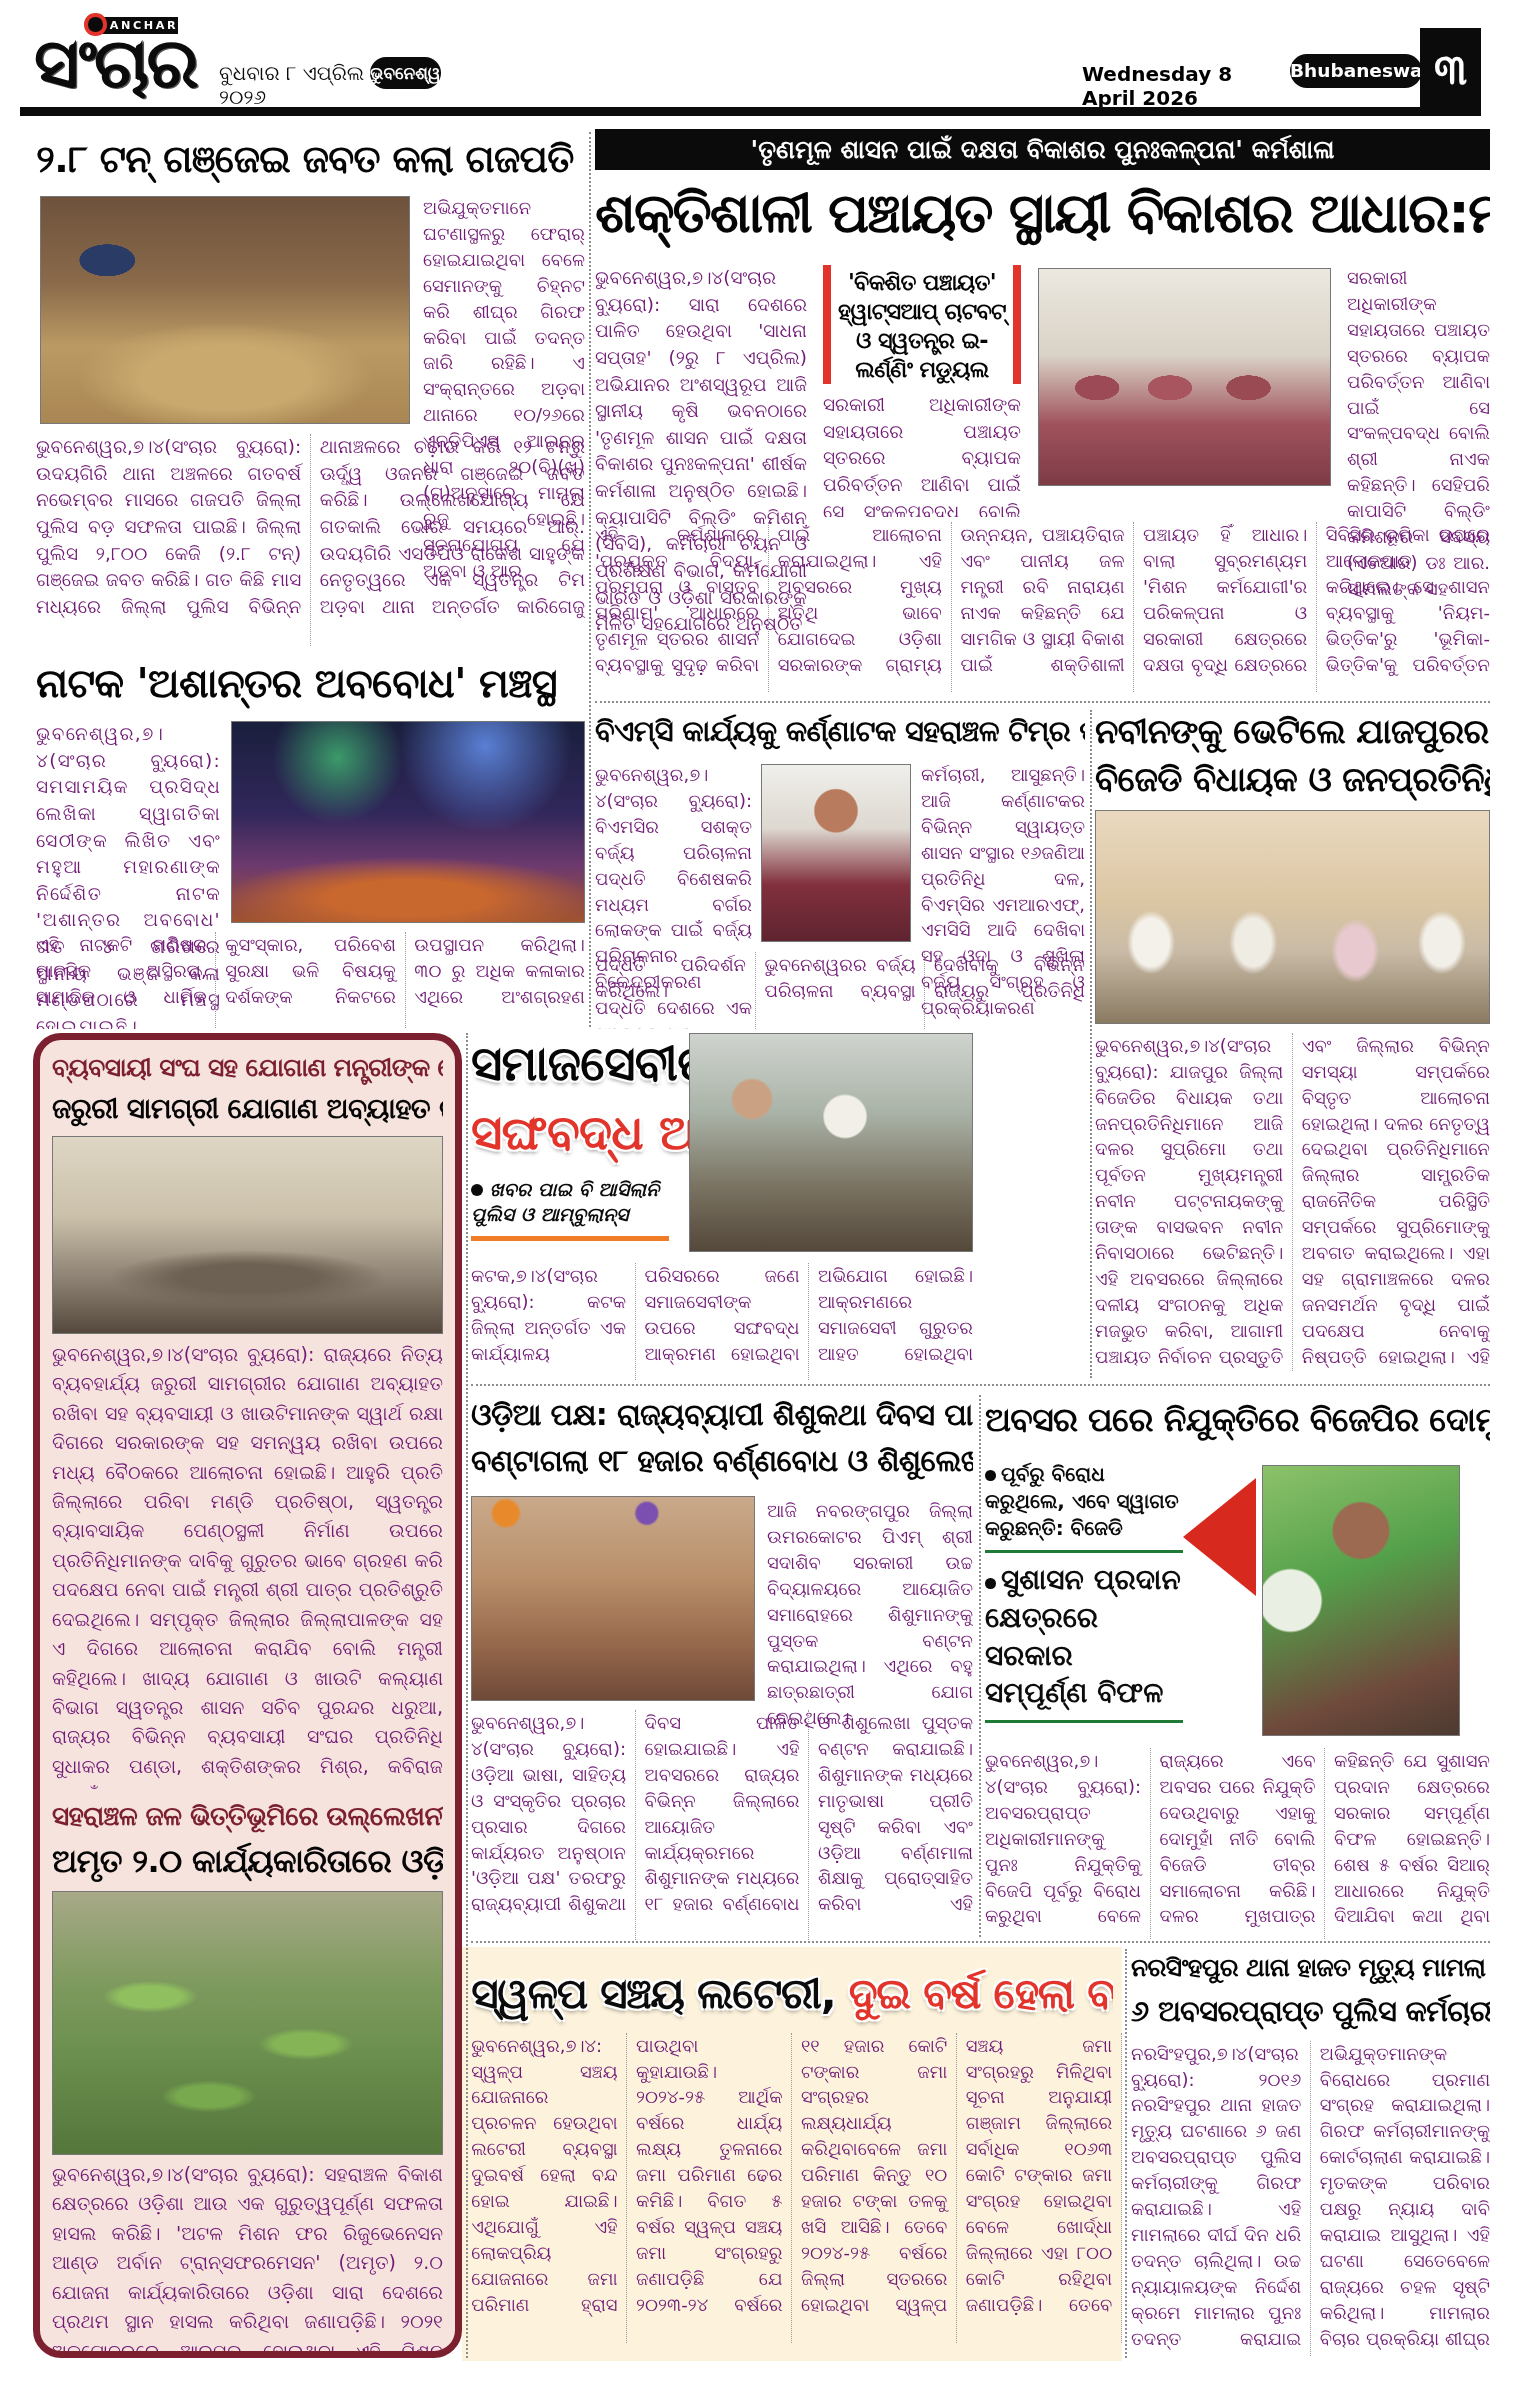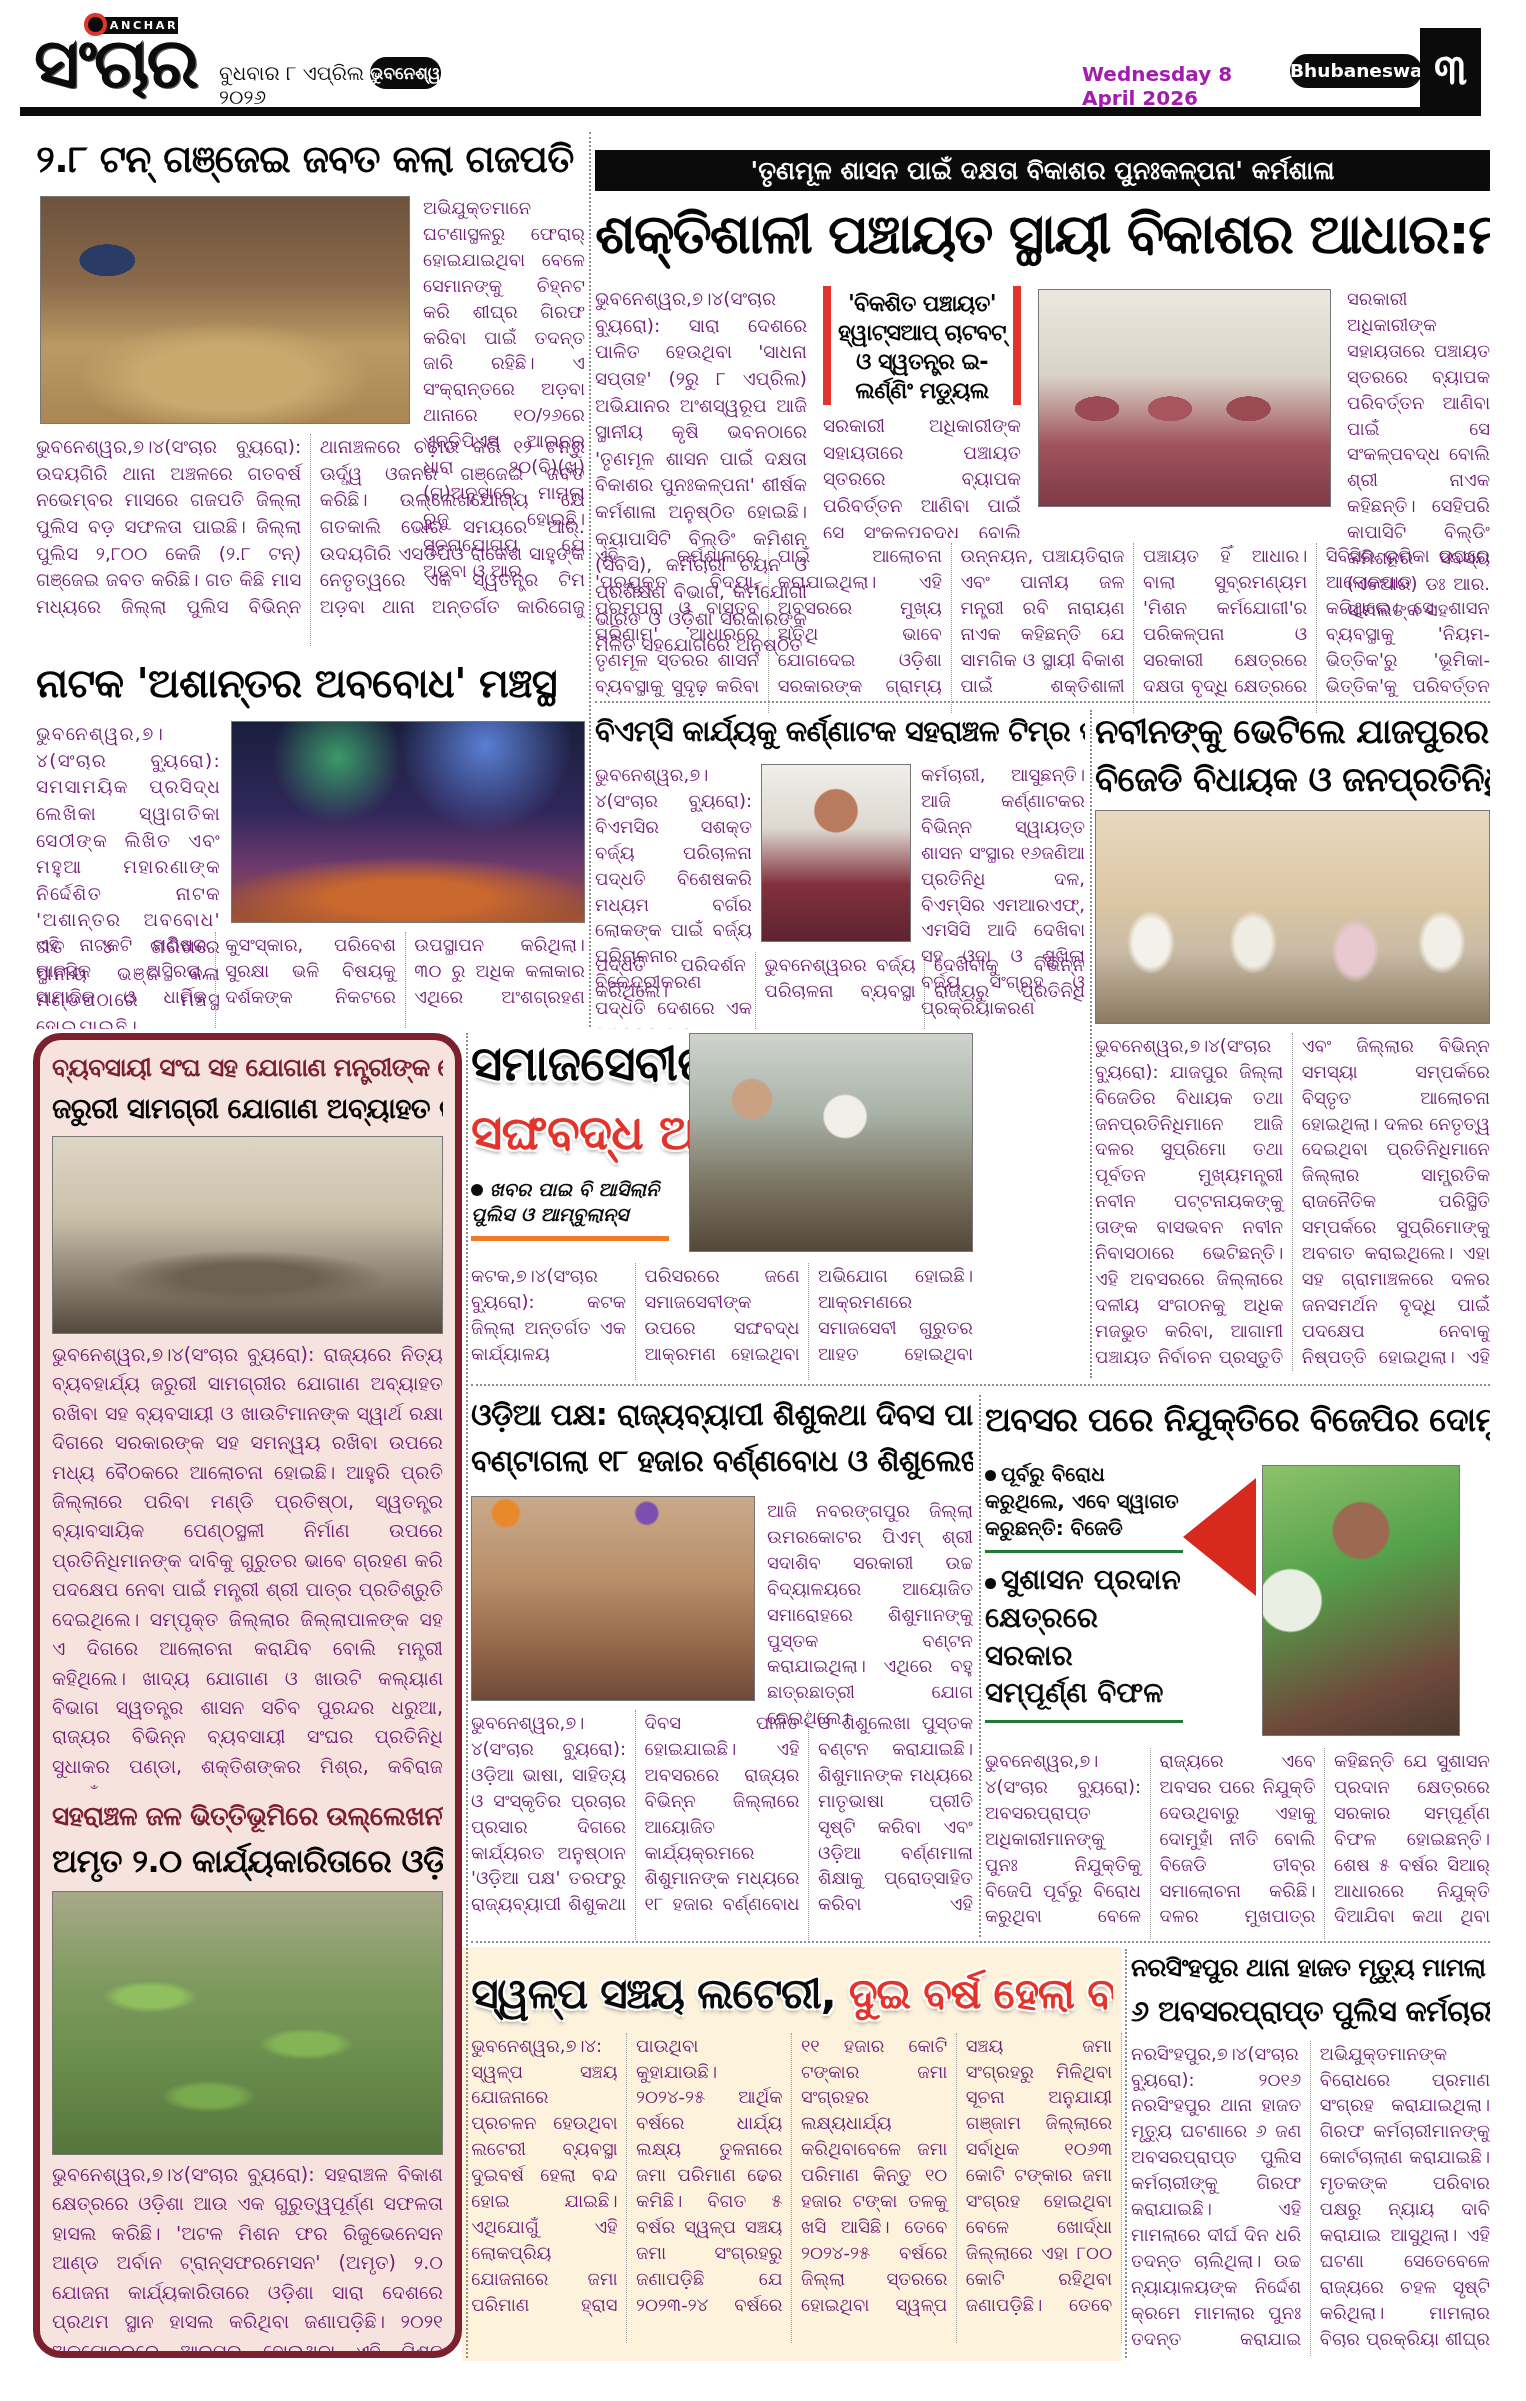--- a/index.html
+++ b/index.html
@@ -25,37 +25,37 @@
 <body>
 
 <div class="page">
 
   <div class="abs" style="left:0;top:0;width:1526px;height:125px;">
     <div class="abs" style="left:99px;top:17px;width:79px;height:17px;background:#0b0b0b;color:#fff;font-size:11.2px;font-weight:bold;letter-spacing:2.6px;text-align:center;line-height:17px;">SANCHAR</div>
     <div class="abs" style="left:34px;top:20px;width:198px;height:86px;font-size:69px;font-weight:900;color:#0b0b0b;line-height:86px;letter-spacing:-2.6px;text-shadow:1.3px 1.3px 0 #555;">ସଂଚାର</div>
     <div class="abs" style="left:84px;top:13.2px;width:14.5px;height:14.5px;border:4px solid #e2342a;border-radius:50%;background:#0b0b0b;"></div>
     <div class="abs" style="left:219px;top:61px;width:158px;font-size:20px;color:#0b0b0b;">ବୁଧବାର ୮ ଏପ୍ରିଲ ୨୦୨୬</div>
     <div class="abs" style="left:370px;top:57px;width:71px;height:32px;background:#0b0b0b;color:#fff;border-radius:16px;font-size:17px;font-weight:bold;text-align:center;line-height:32px;">ଭୁବନେଶ୍ୱର</div>
-    <div class="abs" style="left:1082px;top:62px;width:198px;font-size:20px;font-weight:bold;color:#a21caf;">Wednesday 8 April 2026</div>
+    <div class="abs" style="left:1082px;top:62px;width:198px;font-size:20px;font-weight:bold;color:#000000;">Wednesday 8 April 2026</div>
     <div class="abs" style="left:1290px;top:54px;width:132px;height:34px;background:#0b0b0b;color:#fff;border-radius:17px;font-size:18.5px;font-weight:bold;text-align:center;line-height:34px;">Bhubaneswar</div>
     <div class="abs" style="left:1420px;top:28px;width:61px;height:83px;background:#0b0b0b;color:#fff;font-size:42px;font-weight:bold;text-align:center;line-height:83px;">୩</div>
     <div class="abs" style="left:20px;top:107px;width:1461px;height:8.6px;background:#0b0b0b;"></div>
   </div>
 
   <div class="abs" style="left:36px;top:129px;width:549px;height:519px;overflow:hidden;">
     <div class="hl nowrap" style="font-size:38px;line-height:61px;height:61px;">୨.୮ ଟନ୍ ଗଞ୍ଜେଇ ଜବତ କଲା ଗଜପତି ପୁଲିସ୍</div>
     <div class="photo abs" style="left:4px;top:67px;width:370px;height:228px;background:
            radial-gradient(ellipse 46px 26.4px at 18% 28%, #2a3b66 60%, transparent 61%),
            radial-gradient(ellipse 211px 79px at 50% 80%, #c9a96e 40%, transparent 70%),
            linear-gradient(180deg,#6e523c 0%,#8a6a4a 38%,#bb9a64 66%,#a98653 100%);"></div>
     <div class="body-txt abs" style="left:387px;top:66px;width:162px;height:343px;font-size:18px;">ଅଭିଯୁକ୍ତମାନେ ଘଟଣାସ୍ଥଳରୁ ଫେରାର୍ ହୋଇଯାଇଥିବା ବେଳେ ସେମାନଙ୍କୁ ଚିହ୍ନଟ କରି ଶୀଘ୍ର ଗିରଫ କରିବା ପାଇଁ ତଦନ୍ତ ଜାରି ରହିଛି। ଏ ସଂକ୍ରାନ୍ତରେ ଅଡ଼ବା ଥାନାରେ ୧୦/୨୬ରେ ଏନ୍‌ଡିପିଏସ୍ ଆଇନର ଧାରା ୨୦(ବି)(ଖ)(ଗ)ଅନୁସାରେ ମାମଲା ରୁଜୁ ହୋଇଛି। ସୂଚନାଯୋଗ୍ୟ ଯେ ଅଡ଼ବା ଓ ଆର</div>
     <div class="body-txt cols2 abs" style="left:0;top:305px;width:549px;height:212px;">ଭୁବନେଶ୍ୱର,୭।୪(ସଂଚାର ବ୍ୟୁରୋ): ଉଦୟଗିରି ଥାନା ଅଞ୍ଚଳରେ ଗତବର୍ଷ ନଭେମ୍ବର ମାସରେ ଗଜପତି ଜିଲ୍ଲା ପୁଲିସ ବଡ଼ ସଫଳତା ପାଇଛି। ଜିଲ୍ଲା ପୁଲିସ ୨,୮୦୦ କେଜି (୨.୮ ଟନ୍) ଗଞ୍ଜେଇ ଜବତ କରିଛି। ଗତ କିଛି ମାସ ମଧ୍ୟରେ ଜିଲ୍ଲା ପୁଲିସ ବିଭିନ୍ନ ଥାନାଞ୍ଚଳରେ ଚଢ଼ାଉ କରି ୧୨ ଟନ୍‌ରୁ ଊର୍ଦ୍ଧ୍ୱ ଓଜନର ଗଞ୍ଜେଇ ଜବତ କରିଛି। ଉଲ୍ଲେଖଯୋଗ୍ୟ ଯେ ଗତକାଲି ଭୋର ସମୟରେ ଆର୍. ଉଦୟଗିରି ଏସଡିପିଓ ରାକେଶ ସାହୁଙ୍କ ନେତୃତ୍ୱରେ ଏକ ସ୍ୱତନ୍ତ୍ର ଟିମ ଅଡ଼ବା ଥାନା ଅନ୍ତର୍ଗତ କାରିଗେଜୁ ଗ୍ରାମ ନିକଟସ୍ଥ ଜଙ୍ଗଲ ଓ ପାହାଡ଼ିଆ ଅଞ୍ଚଳରେ ସର୍ଚ୍ଚ ଅପରେସନ ଚଳାଇଥିଲା। ଏହି ଅପରେସନ ସମୟରେ ଲୁଚାଇ ରଖାଯାଇଥିବା ମୋଟ ୧୧୩ଟି ପ୍ଲାଷ୍ଟିକ୍ ବ୍ୟାଗ ଜବତ କରାଯାଇଥିଲା। ସେଥିରୁ ବିପୁଳ ପରିମାଣର ଗଞ୍ଜେଇ ଜବତ କରାଯାଇଛି। ତେବେ ରୁଜୁ କରାଯାଇ ମୋଟ ୯,୬୭୬ କେଜି ଗଞ୍ଜେଇ ଜବତ ହୋଇଥିବା ବେଳେ ଆର୍ ଉଦୟଗିରି ଥାନାଞ୍ଚଳରେ ୪ଟି ମାମଲାରେ ୨,୮୨୫ କେଜିରୁ ଅଧିକ ଗଞ୍ଜେଇ ଜବତ କରାଯାଇଛି। ସର୍ବମୋଟ ୧୫ଟି ମାମଲାରେ ଜିଲ୍ଲା ପୁଲିସ ପକ୍ଷରୁ ଅଦ୍ୟାବଧି ୧୨,୫୦୧ କେଜିରୁ ଅଧିକ (ପ୍ରାୟ ୧୨.୫୦୧ ଟନ୍) ବେଆଇନ ଗଞ୍ଜେଇ ଜବତ କରାଯାଇଛି। ବିଶେଷକରି କେଶରୀଗୁଡ଼ା ଅଞ୍ଚଳରୁ ୪,୦୪୦ କେଜି, ବୁରିପଦର ଅଞ୍ଚଳରୁ ୧୮୩୦ କେଜି ଓ କାରିଗେଜୁ ଜଙ୍ଗଲରୁ ୨,୮୧୧ କେଜି ଗଞ୍ଜେଇ ଜବତ କରାଯିବା ସହ ନିଶା ମାଫିଆଙ୍କ ବିରୋଧରେ କାର୍ଯ୍ୟାନୁଷ୍ଠାନ ଗ୍ରହଣ କରାଯାଇଛି।</div>
   </div>
 
-  <div class="abs" style="left:595px;top:129px;width:895px;height:568px;overflow:hidden;margin-top:21px;">
+  <div class="abs" style="left:595px;top:129px;width:895px;height:568px;overflow:hidden;">
     <div class="kicker-bar nowrap" style="width:100%;height:41px;font-size:25px;line-height:41px;">'ତୃଣମୂଳ ଶାସନ ପାଇଁ ଦକ୍ଷତା ବିକାଶର ପୁନଃକଳ୍ପନା' କର୍ମଶାଳା</div>
     <div class="hl nowrap" style="font-size:55px;line-height:86px;height:86px;text-align:center;letter-spacing:-2px;">ଶକ୍ତିଶାଳୀ ପଞ୍ଚାୟତ ସ୍ଥାୟୀ ବିକାଶର ଆଧାର:ମନ୍ତ୍ରୀ</div>
     <div class="abs" style="left:0;top:136px;width:895px;height:251px;">
       <div class="body-txt abs" style="left:0;top:0;width:212px;height:251px;">ଭୁବନେଶ୍ୱର,୭।୪(ସଂଚାର ବ୍ୟୁରୋ): ସାରା ଦେଶରେ ପାଳିତ ହେଉଥିବା 'ସାଧନା ସପ୍ତାହ' (୨ରୁ ୮ ଏପ୍ରିଲ) ଅଭିଯାନର ଅଂଶସ୍ୱରୂପ ଆଜି ସ୍ଥାନୀୟ କୃଷି ଭବନଠାରେ 'ତୃଣମୂଳ ଶାସନ ପାଇଁ ଦକ୍ଷତା ବିକାଶର ପୁନଃକଳ୍ପନା' ଶୀର୍ଷକ କର୍ମଶାଳା ଅନୁଷ୍ଠିତ ହୋଇଛି। କ୍ୟାପାସିଟି ବିଲ୍ଡିଂ କମିଶନ (ସିବିସି), କର୍ମଚାରୀ ଚୟନ ଓ ପ୍ରଶିକ୍ଷଣ ବିଭାଗ, କର୍ମଯୋଗୀ ଭାରତ ଓ ଓଡ଼ିଶା ସରକାରଙ୍କ ମିଳିତ ସହଯୋଗରେ ଅନୁଷ୍ଠିତ</div>
       <div class="abs" style="left:228px;top:0;width:198px;height:251px;">
         <div class="hl" style="font-size:22.4px;line-height:1.3;text-align:center;border-left:8px solid #e2342a;border-right:8px solid #e2342a;padding:2.6px 5.3px;height:114px;overflow:hidden;">'ବିକଶିତ ପଞ୍ଚାୟତ' ହ୍ୱାଟ୍ସଆପ୍ ଚାଟବଟ୍ ଓ ସ୍ୱତନ୍ତ୍ର ଇ-ଲର୍ଣ୍ଣିଂ ମଡ୍ୟୁଲ ଉନ୍ମୋଚିତ</div>
         <div class="body-txt" style="margin-top:8px;height:125px;overflow:hidden;">ସରକାରୀ ଅଧିକାରୀଙ୍କ ସହାୟତାରେ ପଞ୍ଚାୟତ ସ୍ତରରେ ବ୍ୟାପକ ପରିବର୍ତ୍ତନ ଆଣିବା ପାଇଁ ସେ ସଂକଳ୍ପବଦ୍ଧ ବୋଲି ଶ୍ରୀ ନାଏକ କହିଛନ୍ତି। ସେହିପରି କାପାସିଟି ବିଲ୍ଡିଂ କମିଶନର ସଦସ୍ୟ (ଏଚଆର) ଡଃ ଆର. ସାମଲଙ୍କ ସହ</div>
       </div>
       <div class="photo abs" style="left:443px;top:2.6px;width:293px;height:218px;background:
              radial-gradient(ellipse 40px 22.4px at 20% 55%, #9c4a56 55%, transparent 56%),

